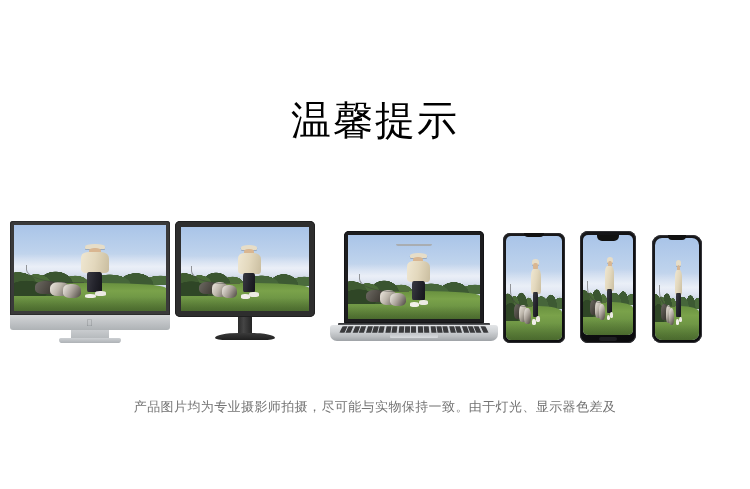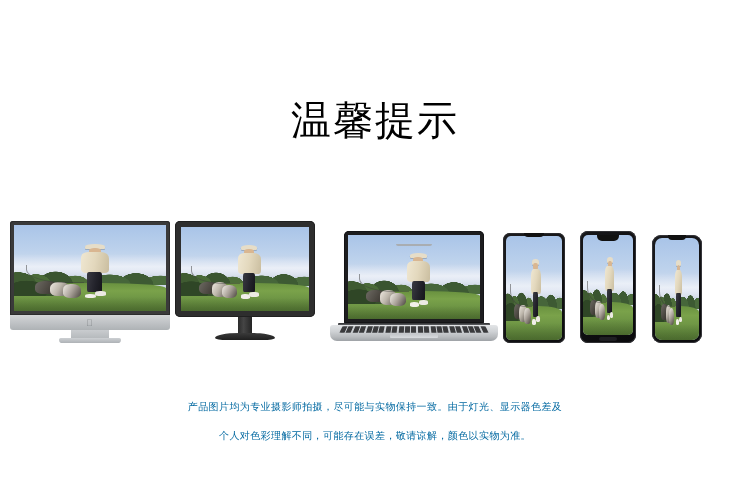--- a/index.html
+++ b/index.html
@@ -250,21 +250,21 @@
   }
   .phone3 .screen{ top:3px; left:3px; width:44px; height:102px; border-radius:7px; }
   .phone3 .notch{ width:18px; height:5px; border-radius:0 0 4px 4px; }
 
   
   .footer {
     position:absolute; top:392px; left:0; width:750px;
     text-align:center;
   }
   .footer p{
-    font-size:10px; line-height:29px; color:#0369a1;
+    font-size:13px; line-height:29px; color:#737373;
     letter-spacing:.4px;
     font-family:"DejaVu Sans","Liberation Sans",sans-serif;
   }
 </style>
 </head>
 <body>
 
 <div class="page">
 
   <div class="header">
@@ -439,16 +439,15 @@
           <div class="grass-shadow"></div>
         </div>
       </div>
       <div class="notch"></div>
     </div>
 
   </div>
 
   <div class="footer">
     <p>产品图片均为专业摄影师拍摄，尽可能与实物保持一致。由于灯光、显示器色差及</p>
-    <p>个人对色彩理解不同，可能存在误差，敬请谅解，颜色以实物为准。</p>
   </div>
 
 </div>
 
 </body></html>

